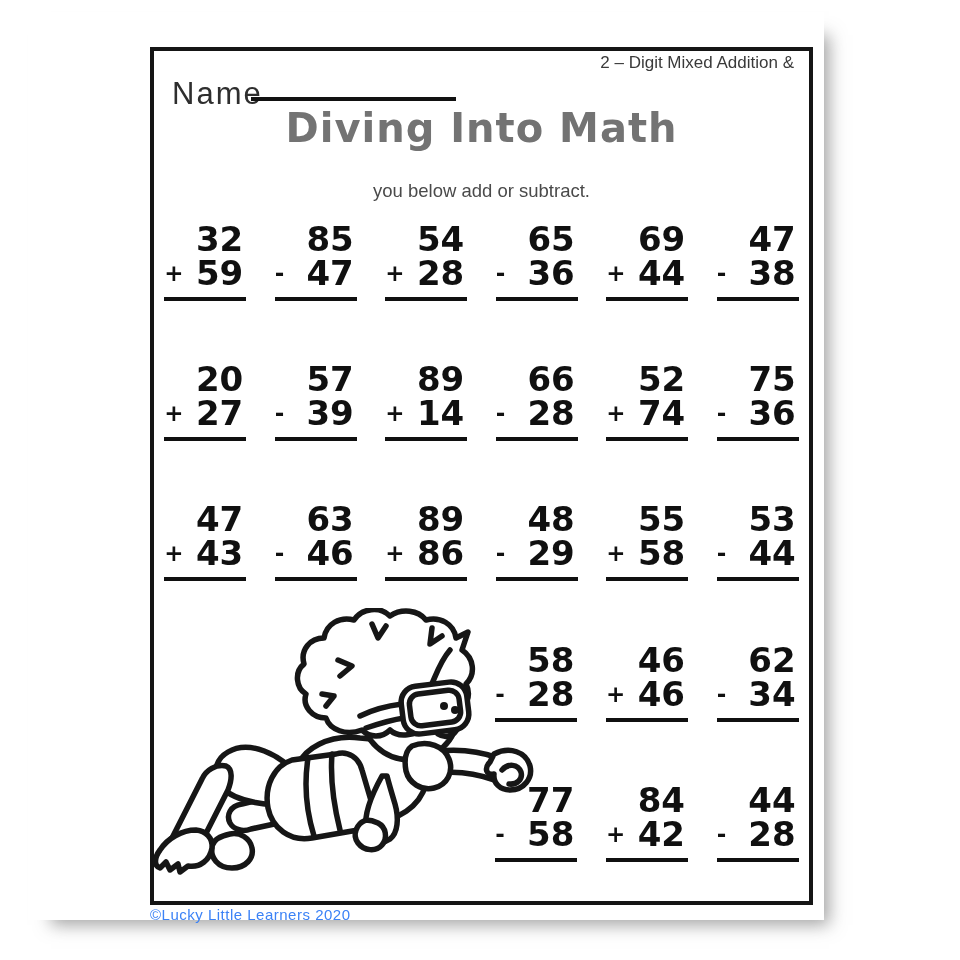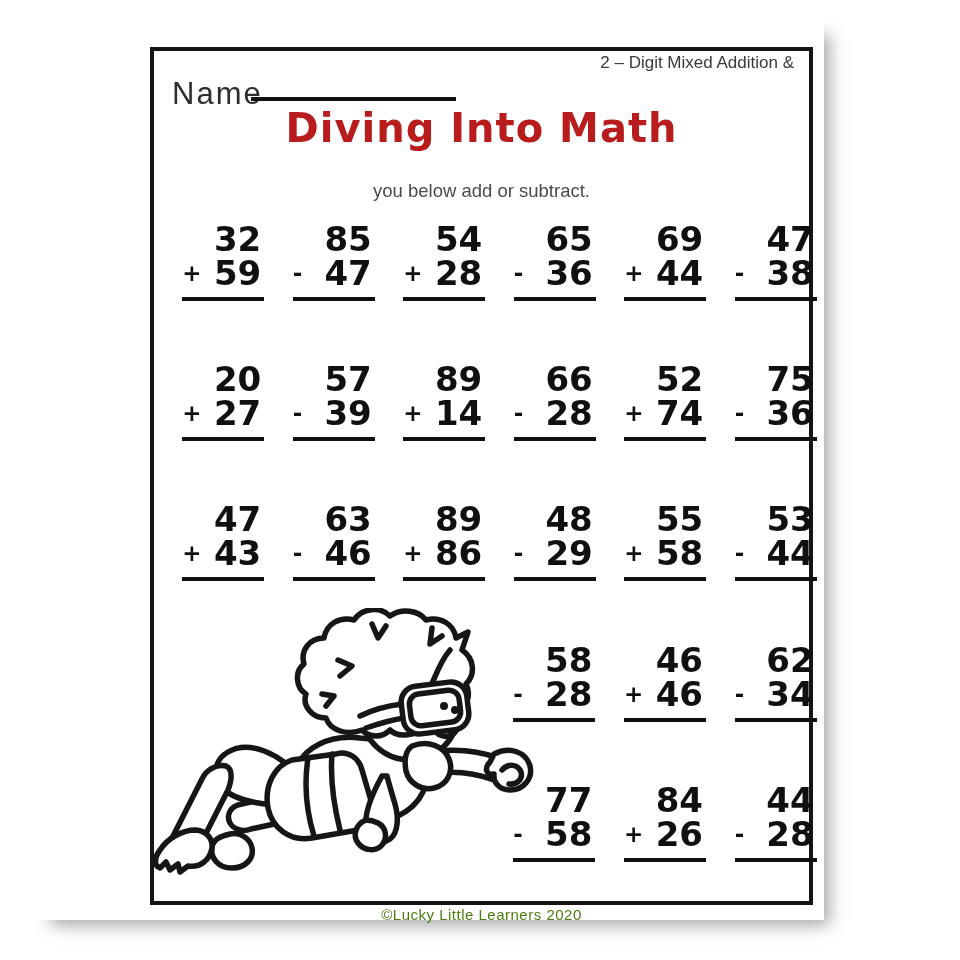--- a/index.html
+++ b/index.html
@@ -22,41 +22,41 @@
   .name-line{
     position:absolute;left:251px;top:72px;width:205px;height:25px;
     border-bottom:4px solid #111;
   }
   .topic{
     position:absolute;left:534px;top:51px;width:260px;text-align:right;
     font-size:17px;line-height:23px;color:#3a3a3a;
   }
   .title{
     position:absolute;left:150px;top:105px;width:663px;text-align:center;
-    font-size:40px;font-weight:800;color:#b91c1c;letter-spacing:1px;
+    font-size:40px;font-weight:800;color:#737373;letter-spacing:1px;
     font-family:"DejaVu Sans", sans-serif;
   }
   .directions{
     position:absolute;left:155px;top:152px;width:653px;text-align:center;
     font-size:18.5px;line-height:26px;color:#4a4a4a;
   }
-  .prow{position:absolute;left:150px;width:663px;display:flex;padding-left:18px;}
+  .prow{position:absolute;left:150px;width:663px;display:flex;}
   .prow.short{left:481px;width:332px;}
   .pcell{flex:1;display:flex;justify-content:center;}
   #row0{top:222px;} #row1{top:362px;} #row2{top:502px;} #row3{top:643px;} #row4{top:783px;}
   .problem{width:82px;font-family:"DejaVu Sans", sans-serif;color:#101010;}
   .ptop{text-align:right;font-size:34px;line-height:34px;font-weight:800;padding-right:3px;}
   .pbot{display:flex;justify-content:space-between;align-items:center;
         font-weight:800;padding:0 3px 0 0;height:34px;}
   .pop{font-size:23px;line-height:30px;}
   .pnum{font-size:34px;line-height:34px;}
   .ansline{border-top:4px solid #101010;margin-top:7px;width:100%;}
   .credit{
-    position:absolute;left:150px;top:906px;width:663px;text-align:center;
-    font-size:15px;color:#4d7c0f;letter-spacing:.5px;
+    position:absolute;left:150px;top:906px;width:663px;
+    font-size:15px;color:#3b82f6;letter-spacing:.5px;
   }
   .diver{position:absolute;left:150px;top:608px;width:396px;height:272px;}
 </style>
 </head>
 <body>
 
 <div class="sheet"></div>
 <div class="frame"></div>
 
 <div class="name-label">Name</div>
@@ -318,21 +318,21 @@
       </div>
       <div class="ansline"></div>
     </div>
   </div>
 
   <div class="pcell">
     <div class="problem">
       <div class="ptop">84</div>
       <div class="pbot">
         <span class="pop">+</span>
-        <span class="pnum">26</span>
+        <span class="pnum">42</span>
       </div>
       <div class="ansline"></div>
     </div>
   </div>
 
   <div class="pcell">
     <div class="problem">
       <div class="ptop">44</div>
       <div class="pbot">
         <span class="pop">-</span>

